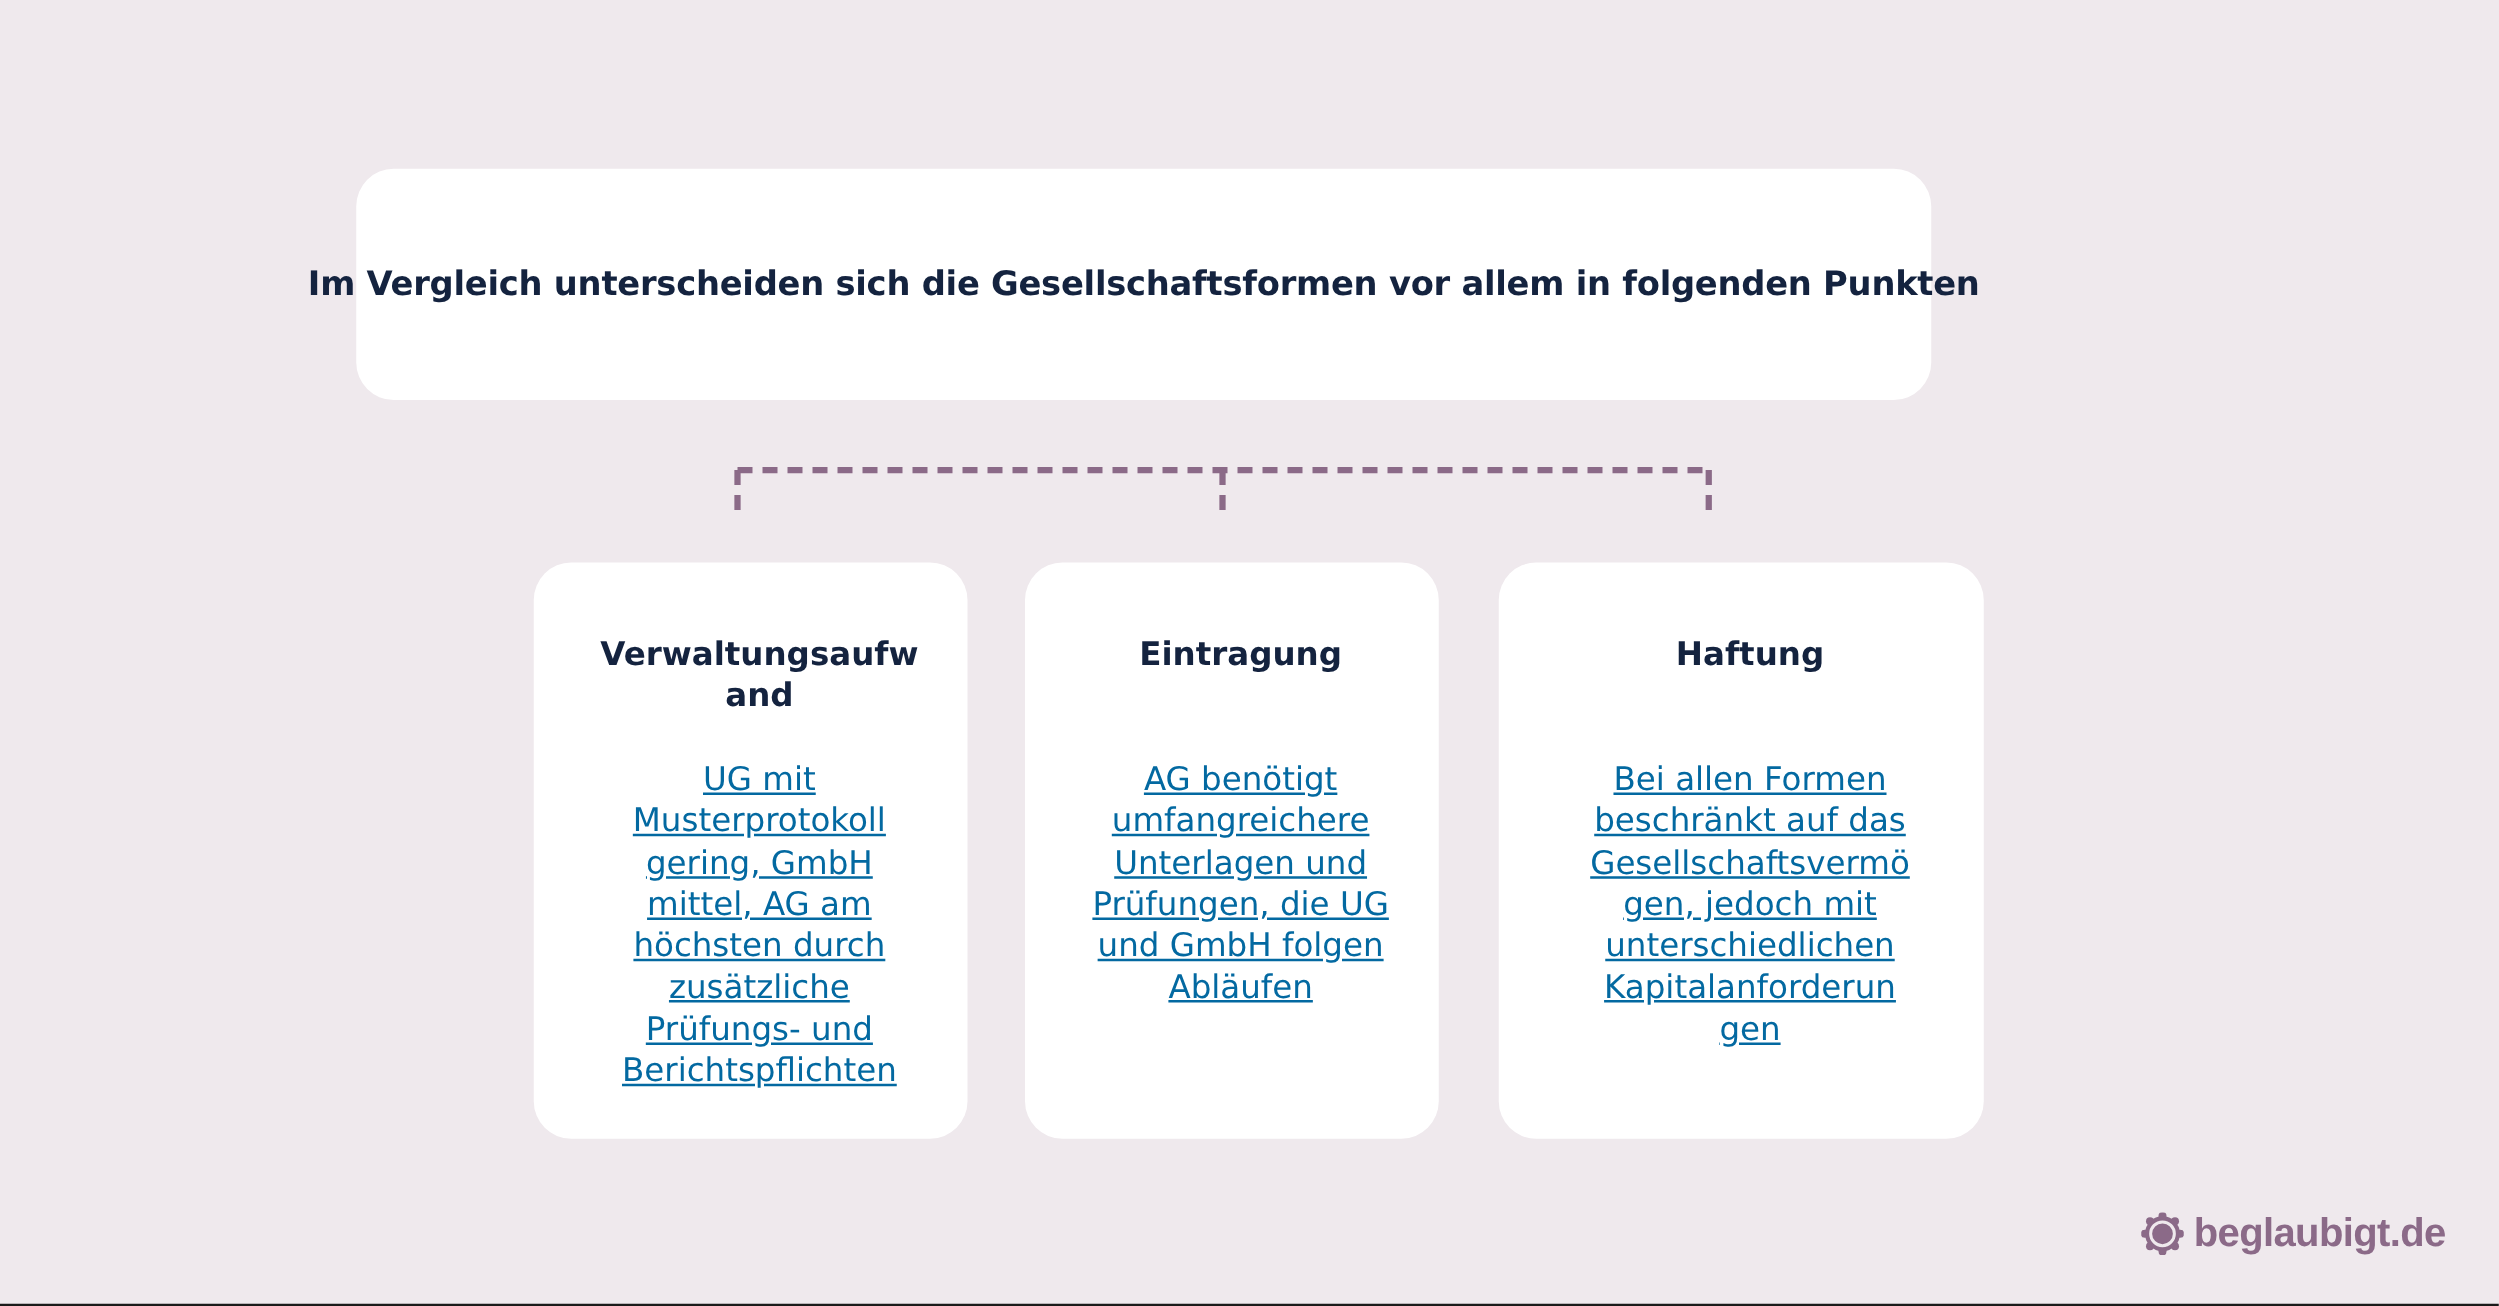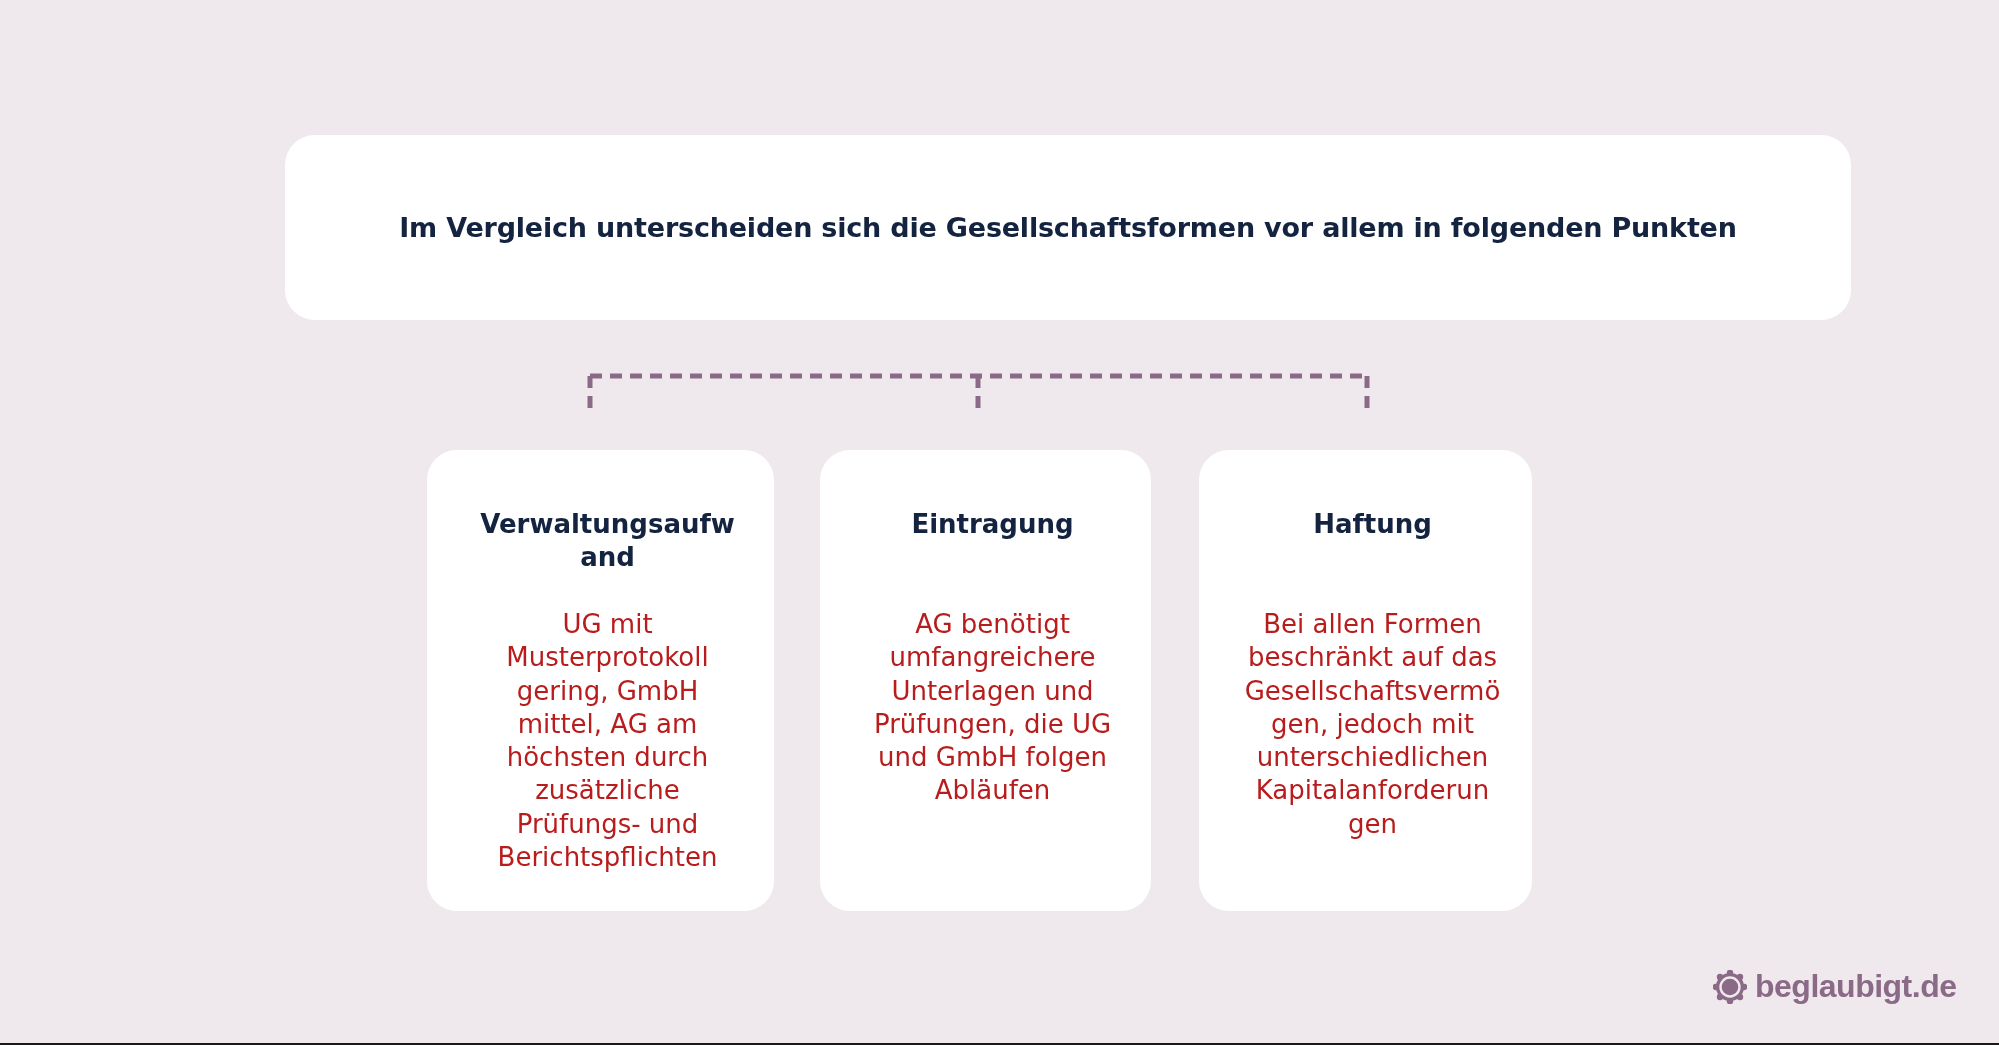--- a/index.html
+++ b/index.html
@@ -18,21 +18,21 @@
   .bottom-rule {
     position: absolute;
     left: 0; right: 0; bottom: 0;
     height: 2px;
     background: #1a1a1a;
   }
   .header-card {
     position: absolute;
     left: 285px;
     top: 135px;
-    width: 1566px;
+    width: 1260px;
     height: 185px;
     background: #ffffff;
     border-radius: 30px;
     display: flex;
     align-items: center;
     justify-content: center;
   }
   .header-title {
     font-size: 27px;
     font-weight: bold;
@@ -62,26 +62,27 @@
     font-size: 26px;
     font-weight: bold;
     line-height: 33px;
     color: #14233f;
     margin: 0;
     word-break: break-all;
   }
   .card-body {
     font-size: 26px;
     line-height: 33.3px;
-    color: #b91c1c;
+    color: #0369a1;
     margin: 0;
+    text-decoration: underline;
   }
   .card-1 { left: 427px; width: 347px; }
   .card-2 { left: 820px; width: 331px; }
-  .card-3 { left: 1199px; width: 333px; }
+  .card-3 { left: 1199px; width: 388px; }
 
   .card-1 .card-body { margin-top: 34px; }
   .card-2 .card-body,
   .card-3 .card-body { margin-top: 67px; }
 
   .line { display: block; white-space: nowrap; }
 
   .brand {
     position: absolute;
     left: 1713px;

